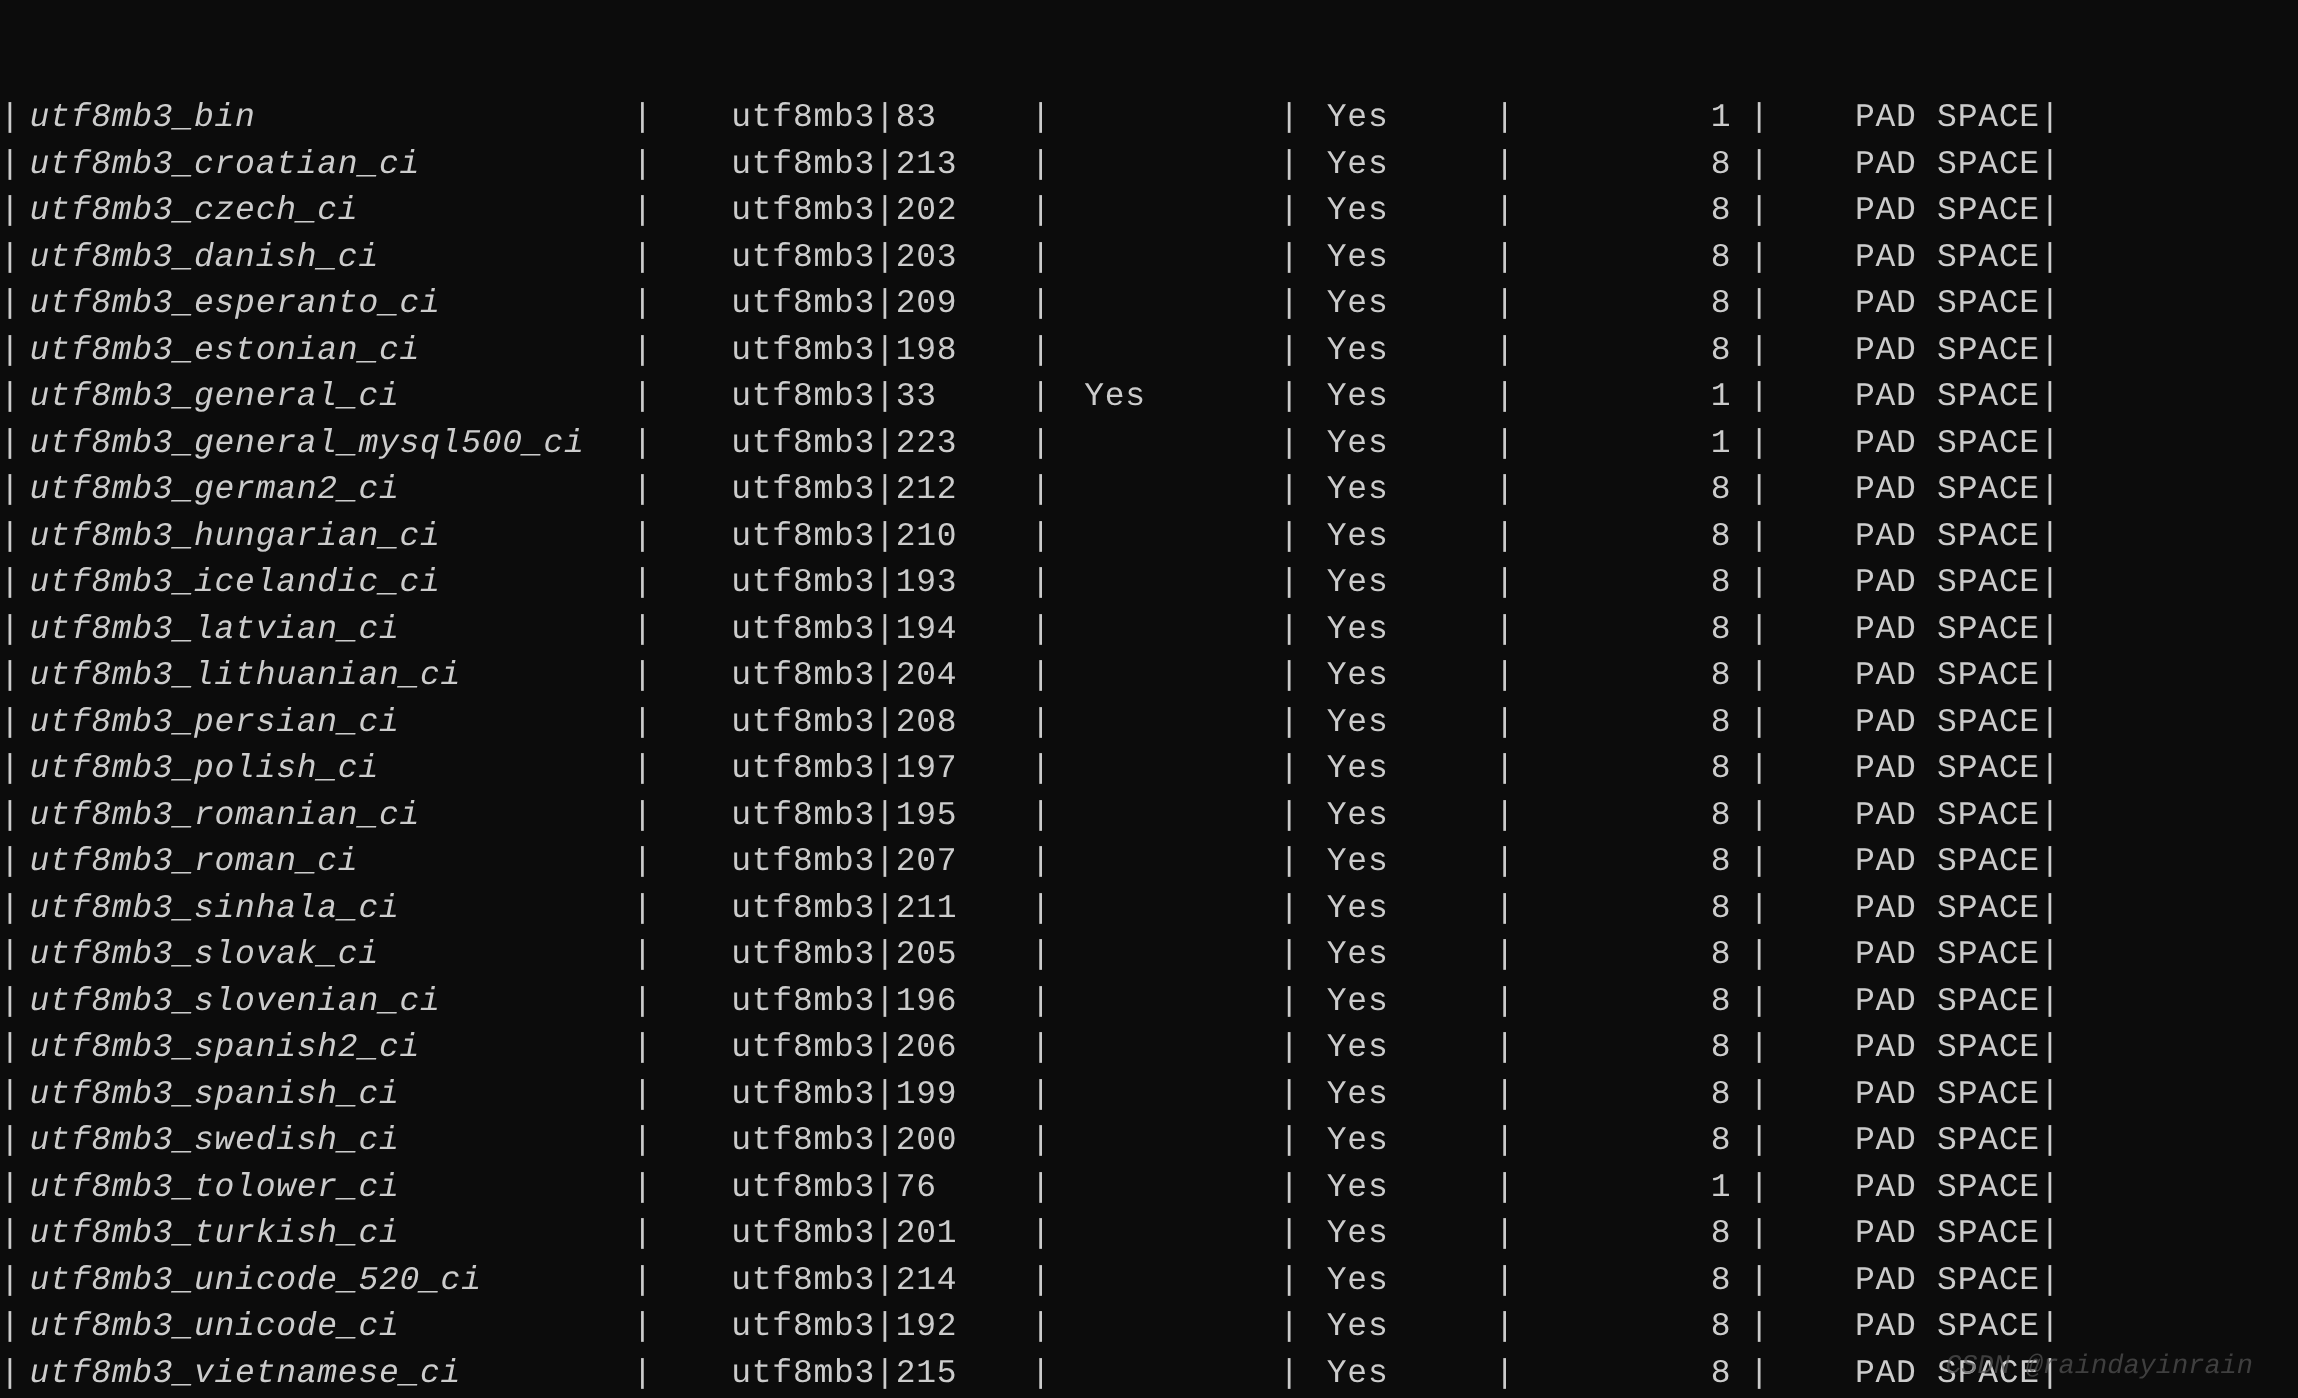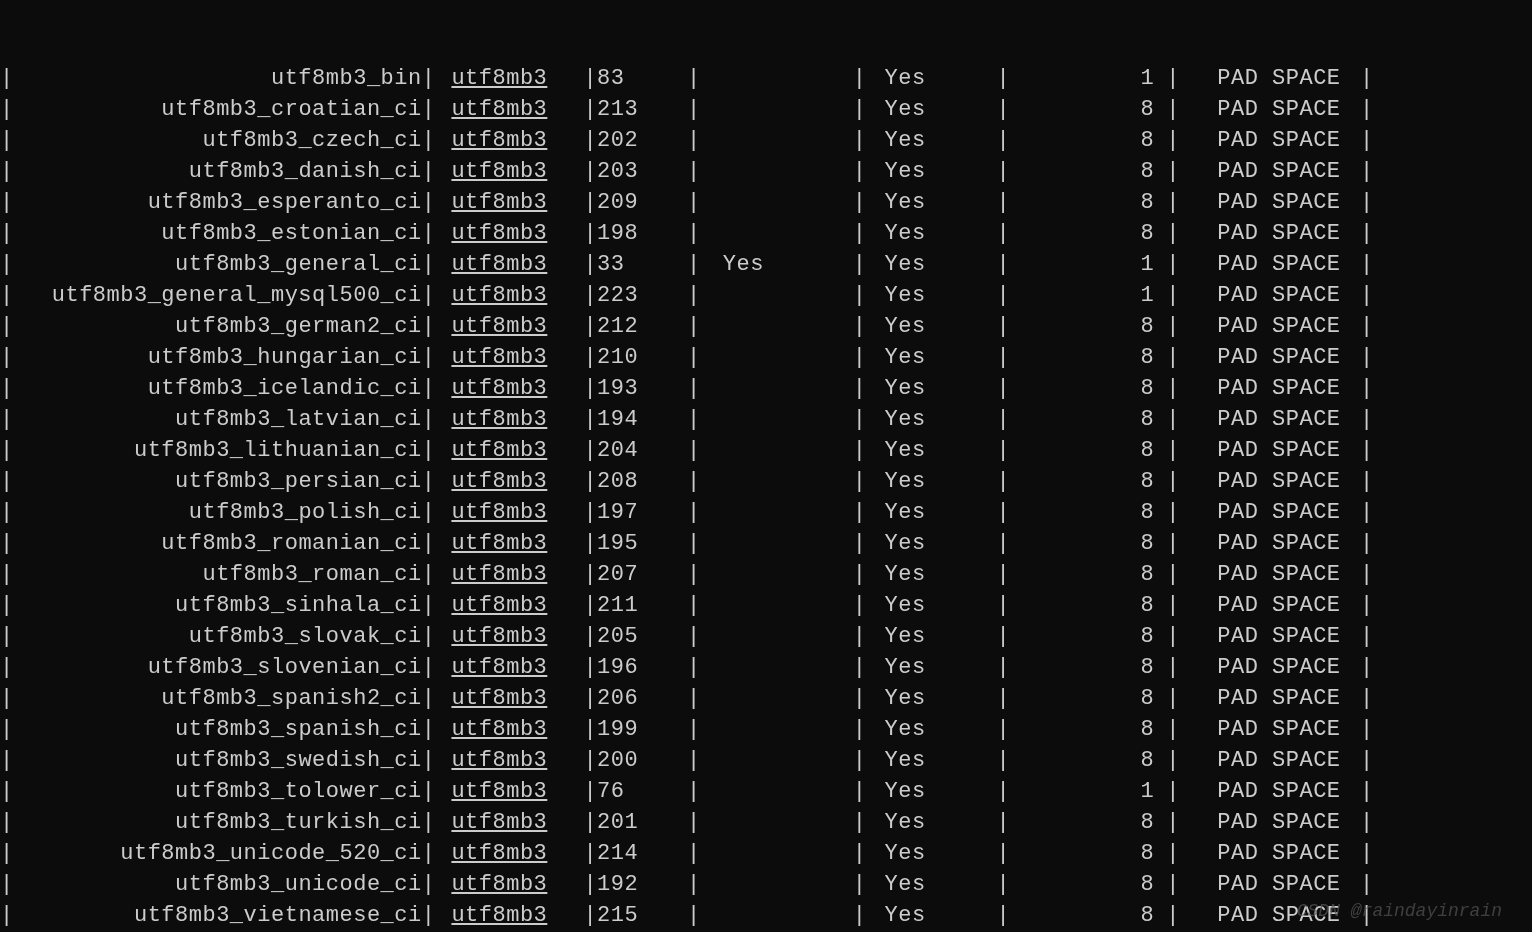--- a/index.html
+++ b/index.html
@@ -27,27 +27,27 @@
       height: 31px;
       align-items: center;
     }
     .sep {
       color: #cccccc;
       padding: 0 0px;
     }
     .col1 {
       width: 408px;
       padding-left: 6px;
-      text-align: right;
+      text-align: left;
+      font-style: italic;
     }
     .col2 {
       width: 148px;
-      text-align: left;
+      text-align: right;
       padding-left: 16px;
-      text-decoration: underline;
     }
     .col3 {
       width: 90px;
       text-align: left;
       padding-right: 12px;
     }
     .col4 {
       width: 152px;
       text-align: left;
       padding-left: 22px;
@@ -57,21 +57,21 @@
       text-align: left;
       padding-left: 18px;
     }
     .col6 {
       width: 156px;
       text-align: right;
       padding-right: 12px;
     }
     .col7 {
       width: 180px;
-      text-align: center;
+      text-align: right;
       padding-left: 18px;
     }
     .watermark {
       position: absolute;
       bottom: 8px;
       right: 30px;
       color: #555555;
       font-size: 18px;
       opacity: 0.7;
       font-style: italic;

